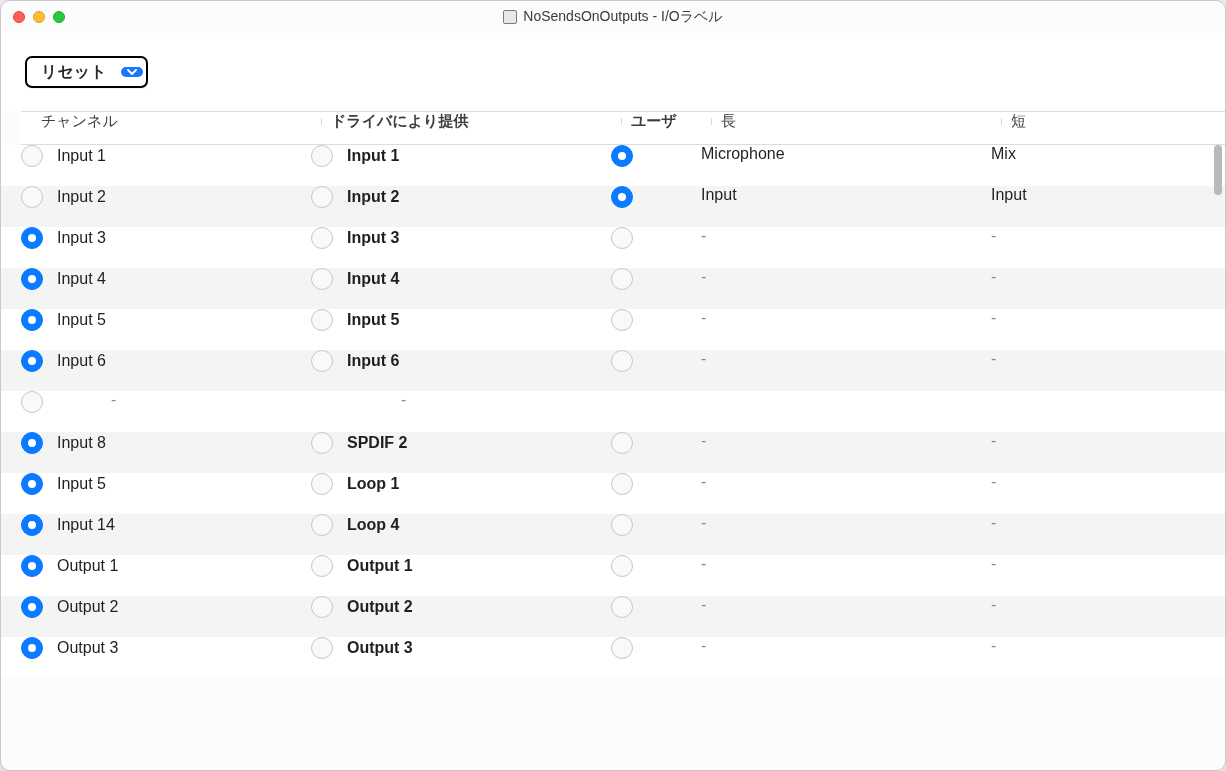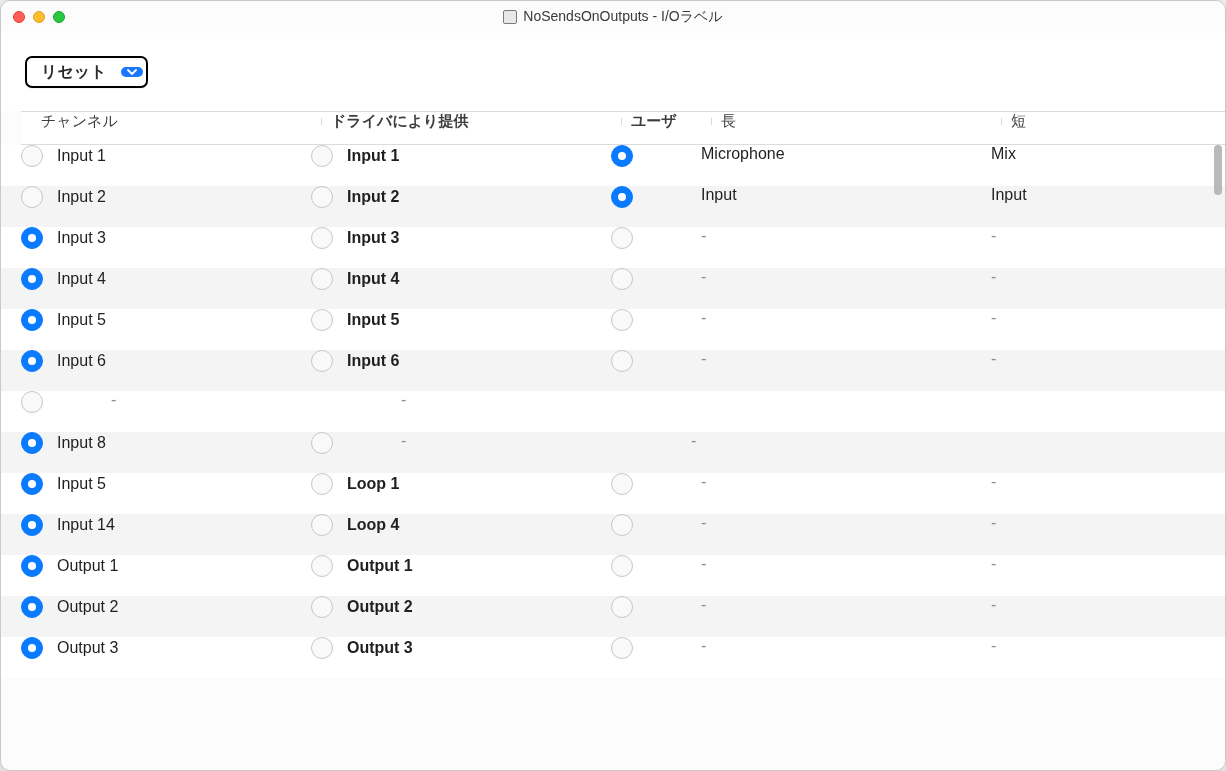--- a/index.html
+++ b/index.html
@@ -366,20 +366,24 @@
         </div>
         <div class="cell col-short">
           <span class="dash">-</span>
         </div>
       </div>
       <div class="row">
         <div class="cell col-channel">
           <span class="radio selected"></span>
           <span>Input 8</span>
         </div>
+        <div class="cell col-driver">
+          <span class="radio"></span>
+          <span>SPDIF 2</span>
+        </div>
         <div class="cell col-user">
           <span class="radio"></span>
         </div>
         <div class="cell col-long">
           <span class="dash">-</span>
         </div>
         <div class="cell col-short">
           <span class="dash">-</span>
         </div>
       </div>

